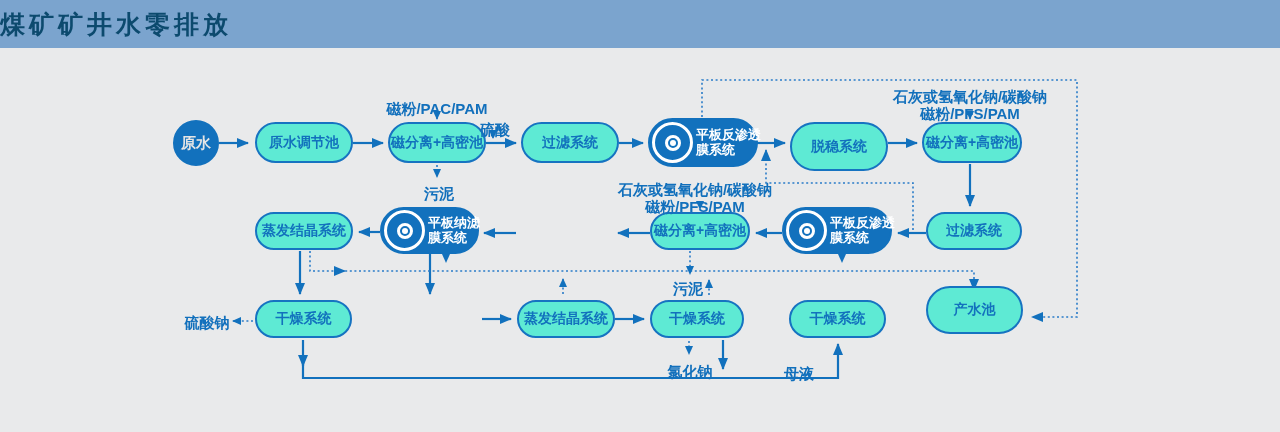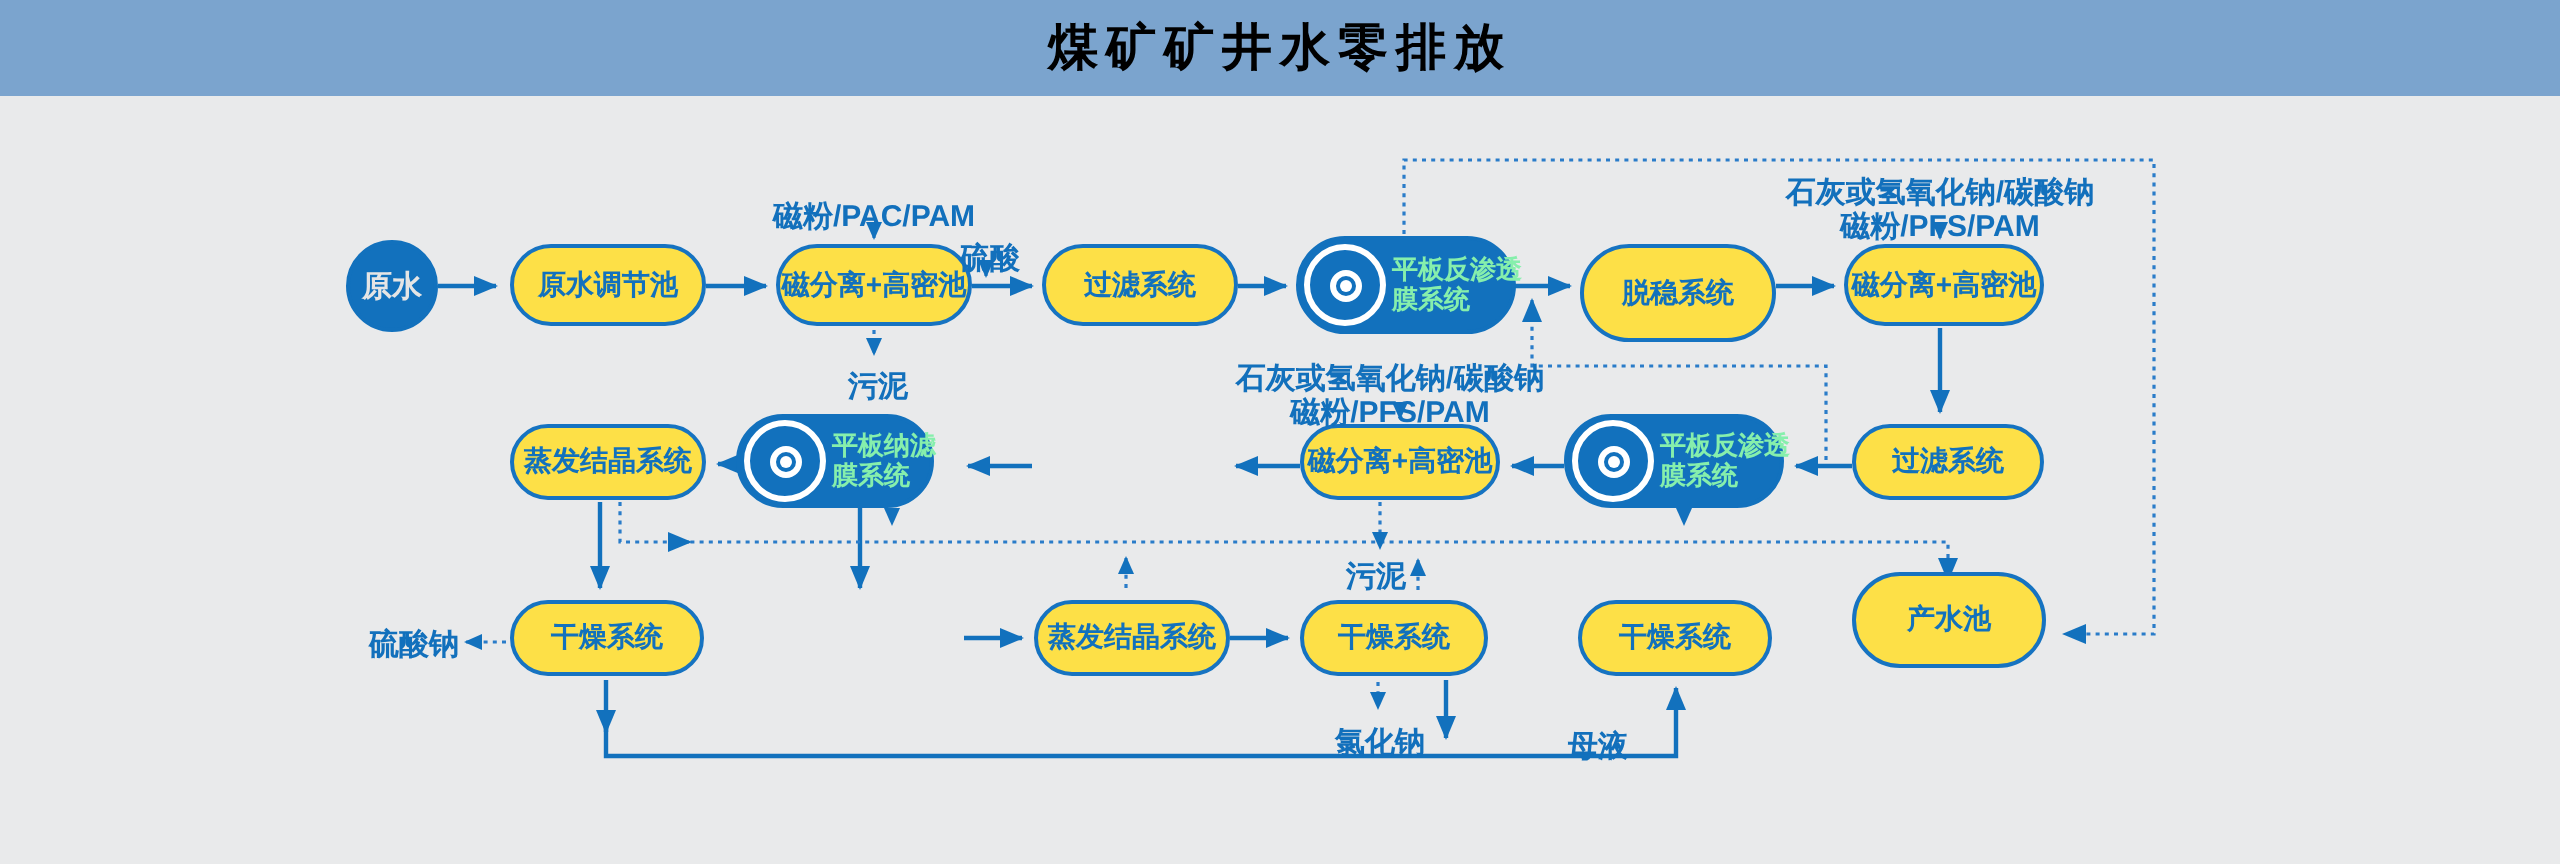--- a/index.html
+++ b/index.html
@@ -1,29 +1,29 @@
 <!DOCTYPE html>
 <html><head>
 <meta charset="utf-8">
 <style>
   html,body{margin:0;padding:0;background:#e9eaeb;}
   .page{position:relative;width:1280px;height:432px;overflow:hidden;background:#e9eaeb;
         font-family:"Liberation Sans", sans-serif;}
   .header{position:absolute;left:0;top:0;width:1280px;height:48px;background:#7ba4ce;}
-  .title{margin:0;line-height:48px;text-align:center;color:#000000;font-size:25px;
+  .title{margin:0;line-height:48px;color:#0c4a6e;font-size:25px;
          font-weight:bold;letter-spacing:4px;}
   .canvas{position:absolute;left:0;top:48px;width:1280px;height:384px;}
   svg.wires{position:absolute;left:0;top:-48px;width:1280px;height:432px;z-index:1;}
   .s{stroke:#1271bd;stroke-width:2.2;fill:none;}
   .d{stroke:#2a7cc9;stroke-width:1.6;fill:none;stroke-dasharray:2 2.6;}
-  .pill{position:absolute;z-index:2;box-sizing:border-box;background:#fde047;
+  .pill{position:absolute;z-index:2;box-sizing:border-box;background:#5eead4;
         border:2.5px solid #1673c1;border-radius:999px;color:#1271bd;font-weight:bold;
         font-size:14px;display:flex;align-items:center;justify-content:center;
         white-space:nowrap;}
-  .pill.solid{background:#1271bd;border-color:#1271bd;color:#86efac;
+  .pill.solid{background:#1271bd;border-color:#1271bd;color:#ffffff;
         justify-content:flex-start;padding-left:2px;gap:3px;font-size:13px;}
   .pill.circle{border-radius:50%;background:#1271bd;border-color:#1271bd;color:#e5e5e5;
         font-size:15px;}
   .two{display:block;text-align:left;line-height:1.15;}
   .two span{display:block;}
   .disc{flex:0 0 auto;width:41px;height:41px;border-radius:50%;background:#1271bd;
         border:3px solid #fff;box-sizing:border-box;display:flex;align-items:center;
         justify-content:center;}
   .disc .ring{width:16px;height:16px;border:3px solid #fff;border-radius:50%;
         box-sizing:border-box;display:flex;align-items:center;justify-content:center;}
@@ -112,21 +112,21 @@
         </span>
       <span class="two">
           <span>平板反渗透</span>
           <span>膜系统</span>
         </span>
     </div>
     <div class="pill" style="left:790px;top:74px;width:98px;height:49px">脱稳系统</div>
     <div class="pill" style="left:922px;top:74px;width:100px;height:41px">磁分离+高密池</div>
 
     <div class="pill" style="left:255px;top:164px;width:98px;height:38px">蒸发结晶系统</div>
-    <div class="pill solid" style="left:368px;top:159px;width:99px;height:47px">
+    <div class="pill solid" style="left:380px;top:159px;width:99px;height:47px">
       <span class="disc">
           <span class="ring">
             <span class="dot"></span>
           </span>
         </span>
       <span class="two">
           <span>平板纳滤</span>
           <span>膜系统</span>
         </span>
     </div>

